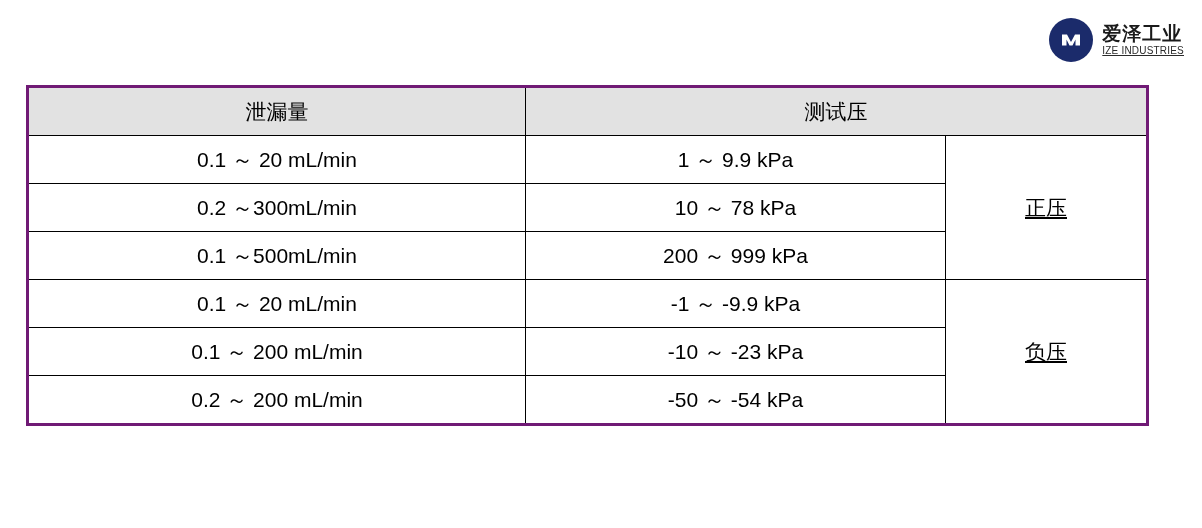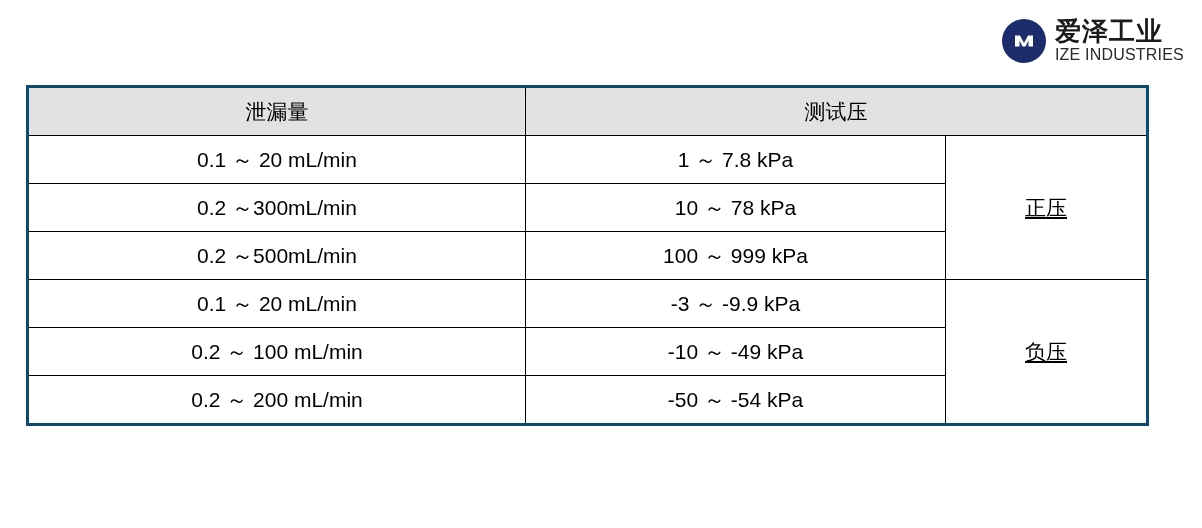--- a/index.html
+++ b/index.html
@@ -43,44 +43,45 @@
   .logo-mark svg {
     display: block;
   }
   .logo-text {
     display: flex;
     flex-direction: column;
     justify-content: center;
     line-height: 1.05;
   }
   .logo-cn {
-    font-size: 26px;
+    font-size: 19px;
     font-weight: bold;
     letter-spacing: 1px;
     color: #1a1a1a;
   }
   .logo-en {
-    font-size: 16px;
+    font-size: 10px;
     letter-spacing: 0.2px;
     color: #2a2a2a;
     margin-top: 2px;
+    text-decoration: underline;
   }
 
   
   .table-wrap {
     position: absolute;
     left: 26px;
     top: 85px;
     width: 1120px;
   }
   table.spec {
     border-collapse: collapse;
     table-layout: fixed;
     width: 1120px;
-    border: 3px solid #0c4a6e;
+    border: 3px solid #701a75;
   }
   table.spec td {
     border: 1px solid #000000;
     text-align: center;
     vertical-align: middle;
     font-size: 21px;
     height: 47px;
     padding: 0 4px;
   }
   td.head {
@@ -128,40 +129,40 @@
           <col class="c3">
       </colgroup>
       <tbody>
         <tr>
           <td class="head">泄漏量</td>
           <td class="head" colspan="2">测试压</td>
         </tr>
 
         <tr>
           <td>0.1 ～ 20 mL/min</td>
-          <td>1 ～ 7.8 kPa</td>
+          <td>1 ～ 9.9 kPa</td>
           <td class="mode" rowspan="3">正压</td>
         </tr>
         <tr>
           <td>0.2 ～300mL/min</td>
           <td>10 ～ 78 kPa</td>
         </tr>
         <tr>
-          <td>0.2 ～500mL/min</td>
-          <td>100 ～ 999 kPa</td>
+          <td>0.1 ～500mL/min</td>
+          <td>200 ～ 999 kPa</td>
         </tr>
 
         <tr>
           <td class="group-sep">0.1 ～ 20 mL/min</td>
-          <td class="group-sep">-3 ～ -9.9 kPa</td>
+          <td class="group-sep">-1 ～ -9.9 kPa</td>
           <td class="mode mode-neg" rowspan="3">负压</td>
         </tr>
         <tr>
-          <td>0.2 ～ 100 mL/min</td>
-          <td>-10 ～ -49 kPa</td>
+          <td>0.1 ～ 200 mL/min</td>
+          <td>-10 ～ -23 kPa</td>
         </tr>
         <tr>
           <td>0.2 ～ 200 mL/min</td>
           <td>-50 ～ -54 kPa</td>
         </tr>
       </tbody>
     </table>
   </div>
 
 </div>

